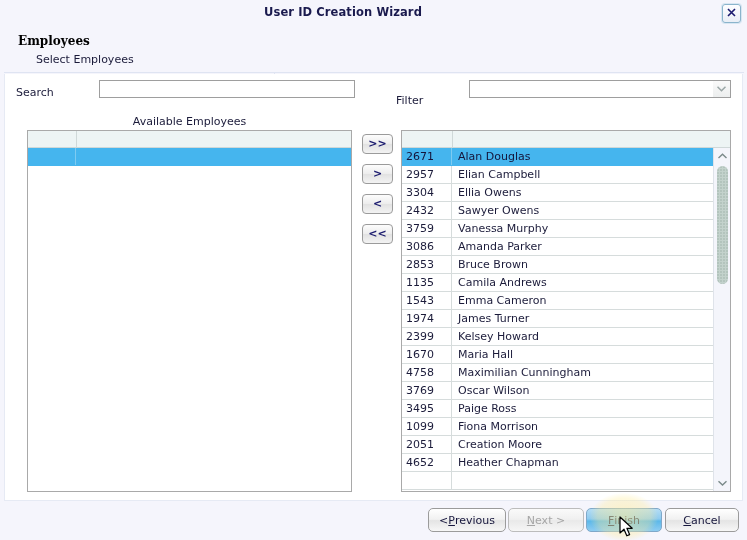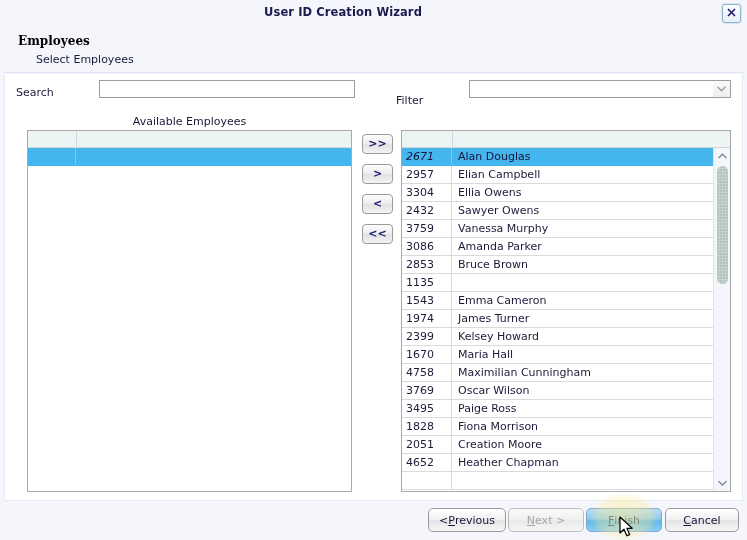--- a/index.html
+++ b/index.html
@@ -193,21 +193,21 @@
     white-space: nowrap;
     overflow: hidden;
   }
   .lb-row .c-name {
     flex: 1 1 auto;
     padding-left: 6px;
     white-space: nowrap;
     overflow: hidden;
   }
   #selected-list .lb-row .c-id { width: 50px; }
-  .lb-row.selected .c-id { border-right-color: #7ecbf1; font-style: italic; }
+  .lb-row.selected .c-id { border-right-color: #7ecbf1; }
 
   
   #selected-scroll {
     position: absolute;
     right: 0; top: 17px;
     width: 17px; bottom: 0;
     background: #f4f5fb;
     border-left: 1px solid #dfe3ea;
     box-sizing: border-box;
   }
@@ -391,20 +391,21 @@
         <div class="lb-row">
           <div class="c-id">3086</div>
           <div class="c-name">Amanda Parker</div>
         </div>
         <div class="lb-row">
           <div class="c-id">2853</div>
           <div class="c-name">Bruce Brown</div>
         </div>
         <div class="lb-row">
           <div class="c-id">1135</div>
+          <div class="c-name">Camila Andrews</div>
         </div>
         <div class="lb-row">
           <div class="c-id">1543</div>
           <div class="c-name">Emma Cameron</div>
         </div>
         <div class="lb-row">
           <div class="c-id">1974</div>
           <div class="c-name">James Turner</div>
         </div>
         <div class="lb-row">
@@ -421,21 +422,21 @@
         </div>
         <div class="lb-row">
           <div class="c-id">3769</div>
           <div class="c-name">Oscar Wilson</div>
         </div>
         <div class="lb-row">
           <div class="c-id">3495</div>
           <div class="c-name">Paige Ross</div>
         </div>
         <div class="lb-row">
-          <div class="c-id">1828</div>
+          <div class="c-id">1099</div>
           <div class="c-name">Fiona Morrison</div>
         </div>
         <div class="lb-row">
           <div class="c-id">2051</div>
           <div class="c-name">Creation Moore</div>
         </div>
         <div class="lb-row">
           <div class="c-id">4652</div>
           <div class="c-name">Heather Chapman</div>
         </div>

